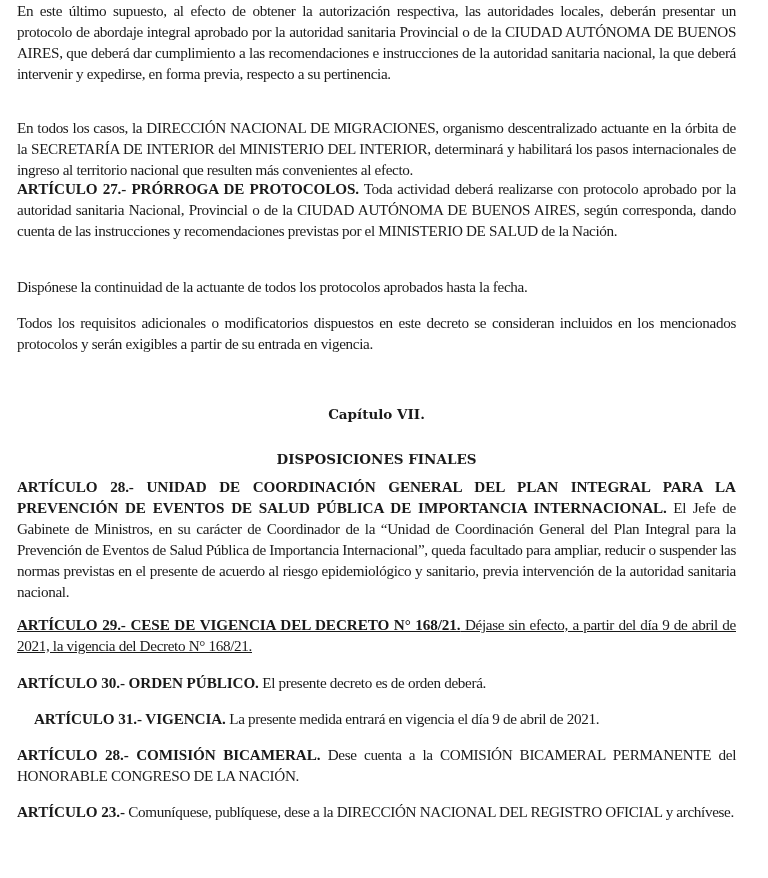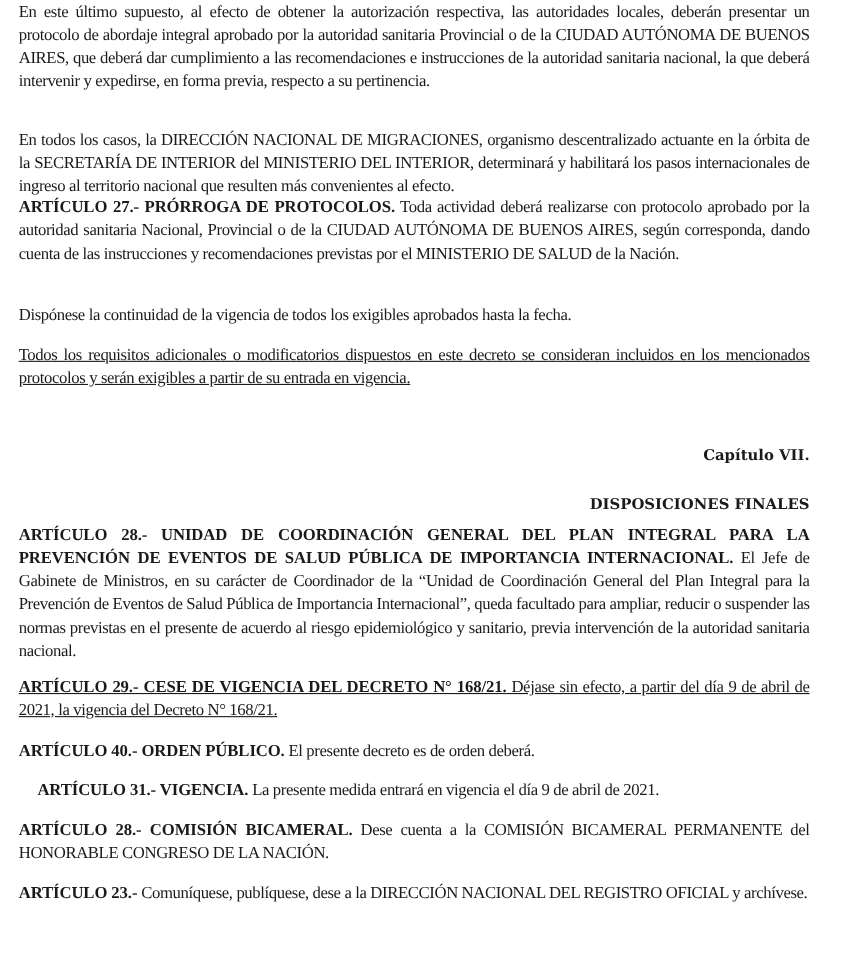--- a/index.html
+++ b/index.html
@@ -5,41 +5,41 @@
   html, body { margin: 0; padding: 0; background: #ffffff; }
   body { width: 768px; height: 878px; overflow: hidden; position: relative; }
   .page {
     position: absolute; left: 17px; top: 0; width: 719px;
     font-family: "Liberation Serif", serif;
     font-size: 15.2px; line-height: 21px; color: #1a1a1a;
     letter-spacing: -0.35px;
   }
   .p { margin: 0; text-align: justify; text-align-last: left; }
   .b { font-weight: bold; letter-spacing: -0.1px; }
-  .h { text-align: right; font-weight: bold; font-family: "DejaVu Serif", serif; font-size: 13.5px; letter-spacing: 0; margin: 0; }
+  .h { text-align: center; font-weight: bold; font-family: "DejaVu Serif", serif; font-size: 13.5px; letter-spacing: 0; margin: 0; }
 </style>
 </head>
 <body>
 
 <div class="page">
   <p class="p" style="position:absolute;top:0;width:719px;">En este último supuesto, al efecto de obtener la autorización respectiva, las autoridades locales, deberán presentar un protocolo de abordaje integral aprobado por la autoridad sanitaria Provincial o de la CIUDAD AUTÓNOMA DE BUENOS AIRES, que deberá dar cumplimiento a las recomendaciones e instrucciones de la autoridad sanitaria nacional, la que deberá intervenir y expedirse, en forma previa, respecto a su pertinencia.</p>
   <p class="p" style="position:absolute;top:117px;width:719px;">En todos los casos, la DIRECCIÓN NACIONAL DE MIGRACIONES, organismo descentralizado actuante en la órbita de la SECRETARÍA DE INTERIOR del MINISTERIO DEL INTERIOR, determinará y habilitará los pasos internacionales de ingreso al territorio nacional que resulten más convenientes al efecto.</p>
 
   <p class="p" style="position:absolute;top:178px;width:719px;"><span class="b">ARTÍCULO 27.- PRÓRROGA DE PROTOCOLOS.</span><span> Toda actividad deberá realizarse con protocolo aprobado por la autoridad sanitaria Nacional, Provincial o de la CIUDAD AUTÓNOMA DE BUENOS AIRES, según corresponda, dando cuenta de las instrucciones y recomendaciones previstas por el MINISTERIO DE SALUD de la Nación.</span></p>
 
-  <p class="p" style="position:absolute;top:276px;width:719px;">Dispónese la continuidad de la vigencia de todos los exigibles aprobados hasta la fecha.</p>
-  <p class="p" style="position:absolute;top:312px;width:719px;text-decoration:underline;">Todos los requisitos adicionales o modificatorios dispuestos en este decreto se consideran incluidos en los mencionados protocolos y serán exigibles a partir de su entrada en vigencia.</p>
+  <p class="p" style="position:absolute;top:276px;width:719px;">Dispónese la continuidad de la actuante de todos los protocolos aprobados hasta la fecha.</p>
+  <p class="p" style="position:absolute;top:312px;width:719px;">Todos los requisitos adicionales o modificatorios dispuestos en este decreto se consideran incluidos en los mencionados protocolos y serán exigibles a partir de su entrada en vigencia.</p>
 
   <p class="h" style="position:absolute;top:404px;width:719px;">Capítulo VII.</p>
   <p class="h" style="position:absolute;top:449px;width:719px;">DISPOSICIONES FINALES</p>
 
   <p class="p" style="position:absolute;top:476px;width:719px;"><span class="b">ARTÍCULO 28.- UNIDAD DE COORDINACIÓN GENERAL DEL PLAN INTEGRAL PARA LA PREVENCIÓN DE EVENTOS DE SALUD PÚBLICA DE IMPORTANCIA INTERNACIONAL.</span><span> El Jefe de Gabinete de Ministros, en su carácter de Coordinador de la “Unidad de Coordinación General del Plan Integral para la Prevención de Eventos de Salud Pública de Importancia Internacional”, queda facultado para ampliar, reducir o suspender las normas previstas en el presente de acuerdo al riesgo epidemiológico y sanitario, previa intervención de la autoridad sanitaria nacional.</span></p>
 
   <p class="p" style="position:absolute;top:614px;width:719px;text-decoration:underline;"><span class="b">ARTÍCULO 29.- CESE DE VIGENCIA DEL DECRETO N° 168/21.</span><span> Déjase sin efecto, a partir del día 9 de abril de 2021, la vigencia del Decreto N° 168/21.</span></p>
 
-  <p class="p" style="position:absolute;top:672px;width:719px;"><span class="b">ARTÍCULO 40.- ORDEN PÚBLICO.</span><span> El presente decreto es de orden deberá.</span></p>
+  <p class="p" style="position:absolute;top:672px;width:719px;"><span class="b">ARTÍCULO 30.- ORDEN PÚBLICO.</span><span> El presente decreto es de orden deberá.</span></p>
 
   <p class="p" style="position:absolute;top:708px;width:719px;margin-left:17px;"><span class="b">ARTÍCULO 31.- VIGENCIA.</span><span> La presente medida entrará en vigencia el día 9 de abril de 2021.</span></p>
 
   <p class="p" style="position:absolute;top:744px;width:719px;"><span class="b">ARTÍCULO 28.- COMISIÓN BICAMERAL.</span><span> Dese cuenta a la COMISIÓN BICAMERAL PERMANENTE del HONORABLE CONGRESO DE LA NACIÓN.</span></p>
 
   <p class="p" style="position:absolute;top:801px;width:719px;"><span class="b">ARTÍCULO 23.-</span><span> Comuníquese, publíquese, dese a la DIRECCIÓN NACIONAL DEL REGISTRO OFICIAL y archívese.</span></p>
 </div>
 
 </body></html>

